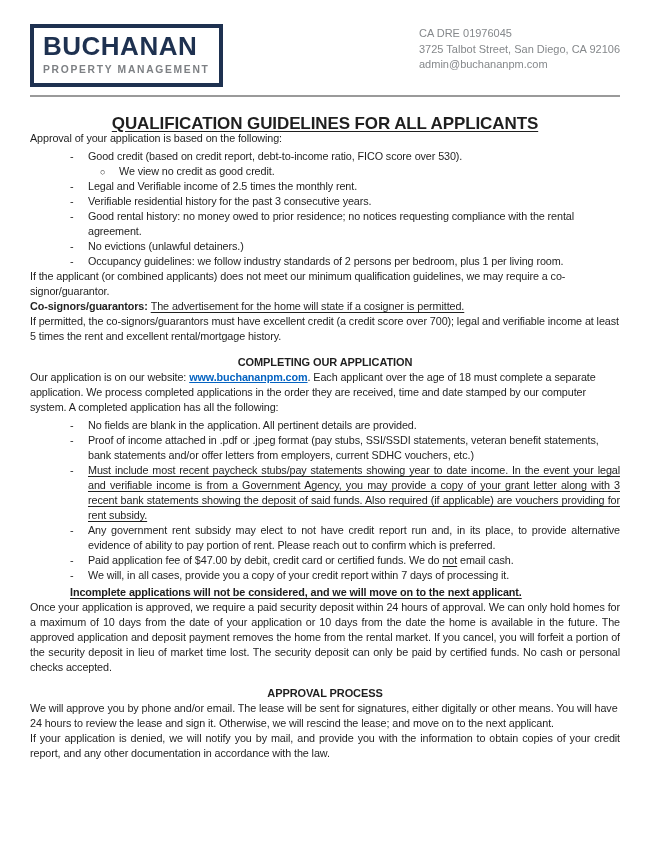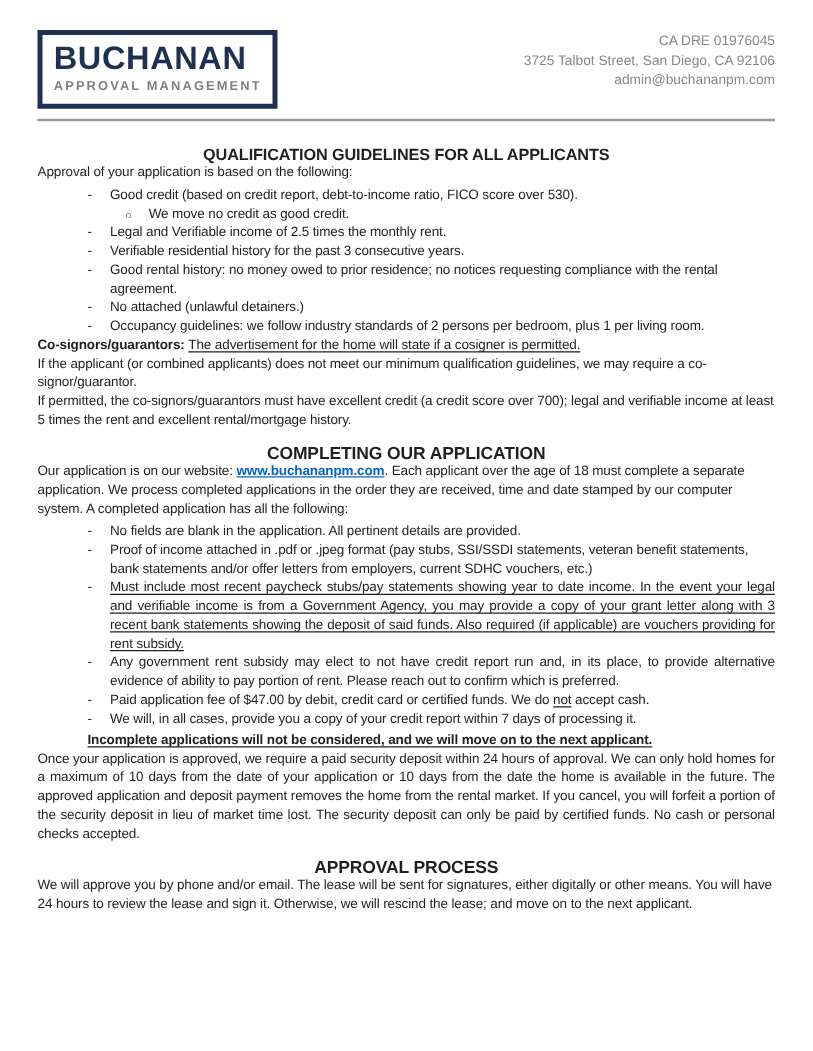--- a/index.html
+++ b/index.html
@@ -37,31 +37,31 @@
   }
   .logo-name{
     font-size:26px;font-weight:bold;color:var(--navy);
     line-height:1;letter-spacing:0.5px;
   }
   .logo-sub{
     font-size:10.3px;font-weight:bold;color:var(--logo-gray);
     letter-spacing:1.7px;margin-top:3px;white-space:nowrap;
   }
   .contact{
-    text-align:right;color:var(--contact-gray);
+    color:var(--contact-gray);
     font-size:11px;line-height:15.5px;padding-top:4px;letter-spacing:0;
   }
   
   .title{
-    font-size:13px;font-weight:bold;text-align:center;
-    text-underline-offset:2px;
+    font-size:17px;font-weight:bold;text-align:center;
+    text-decoration:underline;text-underline-offset:2px;
     margin-top:19px;
   }
   .h2{
-    font-size:14px;font-weight:bold;text-align:center;
+    font-size:11px;font-weight:bold;text-align:center;
     margin-top:11px;
   }
   
   .para{margin:0;}
   .mt{margin-top:0;}
   .just{text-align:justify;}
   .bold-underline{
     font-weight:bold;text-decoration:underline;text-underline-offset:2px;
     margin-top:2px;
     margin-left:40px;
@@ -78,66 +78,66 @@
   a.doc-link{color:var(--link-blue);text-decoration:underline;cursor:pointer;font-weight:bold;}
 </style>
 </head>
 <body>
 
 <div class="page">
 
   <header class="header">
     <div class="logo-box">
       <div class="logo-name">BUCHANAN</div>
-      <div class="logo-sub">APPROVAL MANAGEMENT</div>
+      <div class="logo-sub">PROPERTY MANAGEMENT</div>
     </div>
     <div class="contact">
       <div>CA DRE 01976045</div>
       <div>3725 Talbot Street, San Diego, CA 92106</div>
       <div>admin@buchananpm.com</div>
     </div>
   </header>
 
   <h1 class="title">QUALIFICATION GUIDELINES FOR ALL APPLICANTS</h1>
 
   <p class="para mt">Approval of your application is based on the following:</p>
   <div class="list">
       <div class="li">
         <span class="li-marker">-</span>
         <span class="li-text"><span>Good credit (based on credit report, debt-to-income ratio, FICO score over 530).</span></span>
       </div>
       <div class="li sub">
         <span class="li-marker">○</span>
-        <span class="li-text"><span>We move no credit as good credit.</span></span>
+        <span class="li-text"><span>We view no credit as good credit.</span></span>
       </div>
       <div class="li">
         <span class="li-marker">-</span>
         <span class="li-text"><span>Legal and Verifiable income of 2.5 times the monthly rent.</span></span>
       </div>
       <div class="li">
         <span class="li-marker">-</span>
         <span class="li-text"><span>Verifiable residential history for the past 3 consecutive years.</span></span>
       </div>
       <div class="li">
         <span class="li-marker">-</span>
         <span class="li-text"><span>Good rental history: no money owed to prior residence; no notices requesting compliance with the rental agreement.</span></span>
       </div>
       <div class="li">
         <span class="li-marker">-</span>
-        <span class="li-text"><span>No attached (unlawful detainers.)</span></span>
+        <span class="li-text"><span>No evictions (unlawful detainers.)</span></span>
       </div>
       <div class="li">
         <span class="li-marker">-</span>
         <span class="li-text"><span>Occupancy guidelines: we follow industry standards of 2 persons per bedroom, plus 1 per living room.</span></span>
       </div>
     </div>
 
+  <p class="para mt">If the applicant (or combined applicants) does not meet our minimum qualification guidelines, we may require a co-signor/guarantor.</p>
+
   <p class="para mt"><span class="b">Co-signors/guarantors: </span><span class="u">The advertisement for the home will state if a cosigner is permitted.</span></p>
-
-  <p class="para mt">If the applicant (or combined applicants) does not meet our minimum qualification guidelines, we may require a co-signor/guarantor.</p>
   <p class="para">If permitted, the co-signors/guarantors must have excellent credit (a credit score over 700); legal and verifiable income at least 5 times the rent and excellent rental/mortgage history.</p>
 
   <h2 class="h2">COMPLETING OUR APPLICATION</h2>
   <p class="para"><span>Our application is on our website: </span><a class="doc-link" href="#">www.buchananpm.com</a><span>. Each applicant over the age of 18 must complete a separate application. We process completed applications in the order they are received, time and date stamped by our computer system. A completed application has all the following:</span></p>
   <div class="list">
       <div class="li">
         <span class="li-marker">-</span>
         <span class="li-text"><span>No fields are blank in the application. All pertinent details are provided.</span></span>
       </div>
       <div class="li">
@@ -147,27 +147,28 @@
       <div class="li">
         <span class="li-marker">-</span>
         <span class="li-text just"><span class="u">Must include most recent paycheck stubs/pay statements showing year to date income. In the event your legal and verifiable income is from a Government Agency, you may provide a copy of your grant letter along with 3 recent bank statements showing the deposit of said funds. Also required (if applicable) are vouchers providing for rent subsidy.</span></span>
       </div>
       <div class="li">
         <span class="li-marker">-</span>
         <span class="li-text just"><span>Any government rent subsidy may elect to not have credit report run and, in its place, to provide alternative evidence of ability to pay portion of rent. Please reach out to confirm which is preferred.</span></span>
       </div>
       <div class="li">
         <span class="li-marker">-</span>
-        <span class="li-text"><span>Paid application fee of $47.00 by debit, credit card or certified funds. We do </span><span class="u">not</span><span> accept cash.</span></span>
+        <span class="li-text"><span>Paid application fee of $47.00 by debit, credit card or certified funds. We do </span><span class="u">not</span><span> email cash.</span></span>
       </div>
       <div class="li">
         <span class="li-marker">-</span>
         <span class="li-text"><span>We will, in all cases, provide you a copy of your credit report within 7 days of processing it.</span></span>
       </div>
     </div>
   <p class="para bold-underline">Incomplete applications will not be considered, and we will move on to the next applicant.</p>
 
   <p class="para mt just">Once your application is approved, we require a paid security deposit within 24 hours of approval. We can only hold homes for a maximum of 10 days from the date of your application or 10 days from the date the home is available in the future. The approved application and deposit payment removes the home from the rental market. If you cancel, you will forfeit a portion of the security deposit in lieu of market time lost. The security deposit can only be paid by certified funds. No cash or personal checks accepted.</p>
 
   <h2 class="h2">APPROVAL PROCESS</h2>
   <p class="para">We will approve you by phone and/or email. The lease will be sent for signatures, either digitally or other means. You will have 24 hours to review the lease and sign it. Otherwise, we will rescind the lease; and move on to the next applicant.</p>
+  <p class="para mt just">If your application is denied, we will notify you by mail, and provide you with the information to obtain copies of your credit report, and any other documentation in accordance with the law.</p>
 
 </div>
 
 </body></html>

